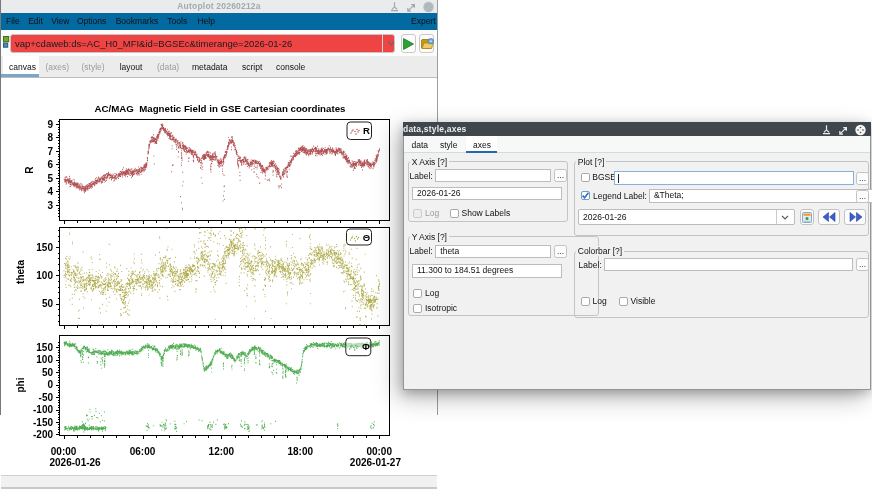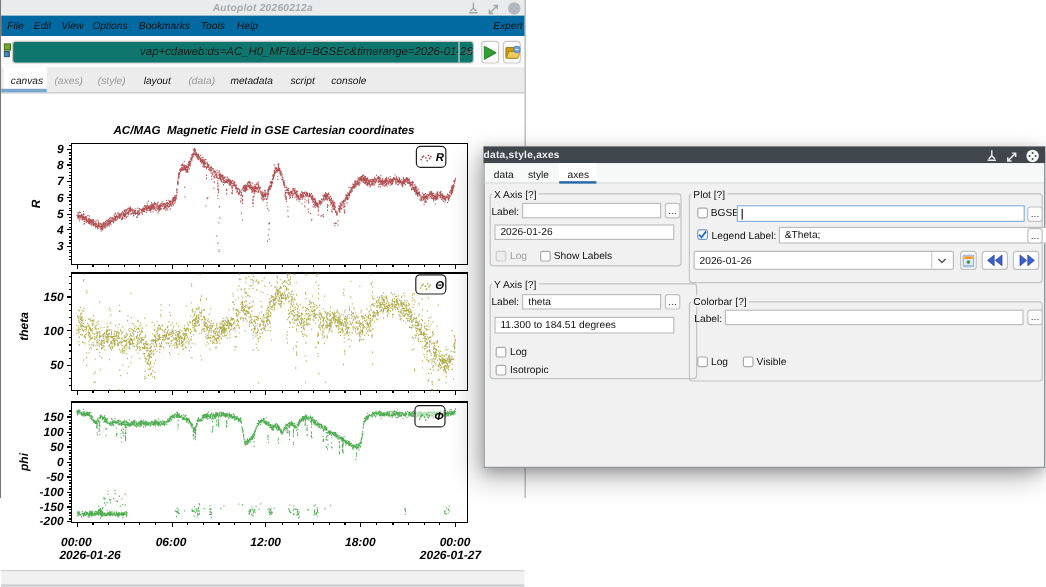--- a/index.html
+++ b/index.html
@@ -1,26 +1,26 @@
 <!DOCTYPE html>
 <html><head><meta charset="utf-8"><style>
 * { margin:0; padding:0; box-sizing:border-box; }
 html,body { width:872px; height:489px; background:#fff; font-family:"Liberation Sans",sans-serif; overflow:hidden; }
 body { will-change:transform; }
 #page { position:relative; width:872px; height:489px; }
 .abs { position:absolute; }
 #win { position:absolute; left:0; top:0; width:438px; height:415px; background:#fff;
-  border-left:1.2px solid #75797c; border-right:1.2px solid #9b9ea0;font-style:italic; }
+  border-left:1.2px solid #75797c; border-right:1.2px solid #9b9ea0; }
 .tbar { position:absolute; left:0; top:0; width:100%; height:13px; background:#e9ebec; }
 .tbar .tt { position:absolute; width:100%; top:1px; text-align:center; font-size:8.5px; font-weight:bold; color:#a3aab0; letter-spacing:.2px;}
 .menubar { position:absolute; left:0; top:13px; width:100%; height:17px; background:#0369a1; }
 .menubar span { position:absolute; top:3px; font-size:8.5px; color:#111; }
 .urlrow { position:absolute; left:0; top:30px; width:100%; height:26px; background:#fbfbfb; }
-.urlfield { position:absolute; left:9px; top:3.5px; width:385px; height:19px; background:#0f766e;
-  border:1px solid #c6c6c6; border-radius:3px; font-size:9.5px; color:#1a1a1a; line-height:17px; padding-left:4px;text-align:right; }
+.urlfield { position:absolute; left:9px; top:3.5px; width:385px; height:19px; background:#ef4444;
+  border:1px solid #c6c6c6; border-radius:3px; font-size:9.5px; color:#1a1a1a; line-height:17px; padding-left:4px; }
 .ubtn { position:absolute; top:3.5px; width:15px; height:19px; background:#fcfcfc; border:1px solid #c9c9c9; border-radius:3px; }
 .tabrow { position:absolute; left:0; top:56px; width:100%; height:21.5px; background:#ececed; border-bottom:1px solid #bbb; }
 .tabrow span { position:absolute; top:6px; font-size:8.5px; color:#111; }
 .tabrow span.dim { color:#9b9b9b; }
 .seltab { position:absolute; left:2px; top:0; width:36px; height:20.5px; background:#fff; }
 .selund { position:absolute; left:0; top:18px; width:38px; height:2.5px; background:#79a7cc; }
 .cv { position:absolute; left:0; top:78px; width:436px; height:397px; background:#fff; }
 .bstrip1 { position:absolute; left:0; top:475px; width:436px; height:12px; background:#f1f1f2; border-top:1px solid #cfcfcf;}
 .bstrip2 { position:absolute; left:0; top:487px; width:436px; height:2px; background:#c7cacc; }
 #dlg { position:absolute; left:403px; top:122px; width:468px; height:267.5px; background:#f1f1f2;
@@ -401,21 +401,21 @@
       </div>
   <span class="lbl" style="left:5.5px;top:48.5px">Label:</span>
   <div class="fld" style="left:31.3px;top:47.2px;width:116px;height:13px"></div>
   <div class="dots" style="left:150px;top:47.2px">...</div>
   <div class="fld" style="left:8px;top:64.9px;width:150px;height:13.5px;line-height:11.5px">2026-01-26</div>
   <div class="cb dis" style="left:9.2px;top:86.7px"></div>
       <span class="lbl" style="left:21px;top:86.2px;color:#9d9d9d">Log</span>
   <div class="cb" style="left:46px;top:86.7px"></div>
       <span class="lbl" style="left:57.5px;top:86.2px">Show Labels</span>
 
-  <div class="grp" style="left:3.7px;top:114.3px;width:173px;height:80px">
+  <div class="grp" style="left:3.7px;top:114.3px;width:191px;height:80px">
         <span class="gt">Y Axis [?]</span>
       </div>
   <span class="lbl" style="left:5.5px;top:124.3px">Label:</span>
   <div class="fld" style="left:31.3px;top:122.8px;width:116px;height:13px;line-height:11px">theta</div>
   <div class="dots" style="left:150px;top:122.8px">...</div>
   <div class="fld" style="left:8px;top:142.3px;width:150px;height:13.5px;line-height:11.5px">11.300 to 184.51 degrees</div>
   <div class="cb" style="left:9.2px;top:166.9px"></div>
       <span class="lbl" style="left:21px;top:166.4px">Log</span>
   <div class="cb" style="left:9.2px;top:181.7px"></div>
       <span class="lbl" style="left:21px;top:181.2px">Isotropic</span>

